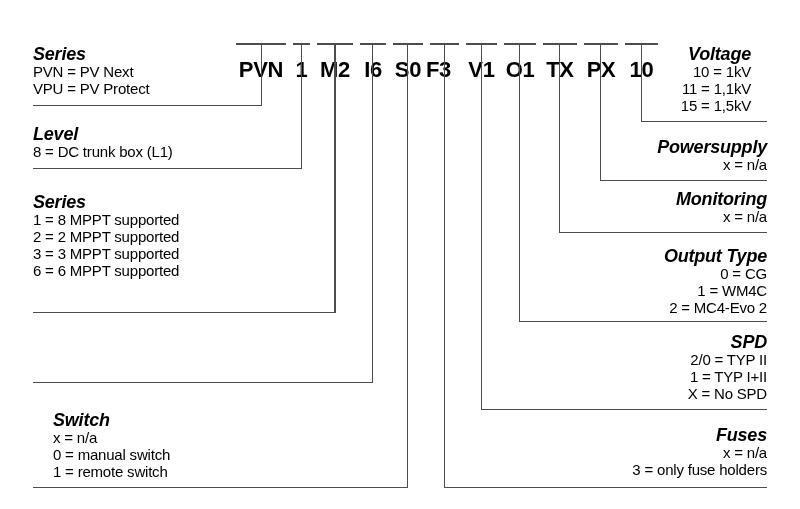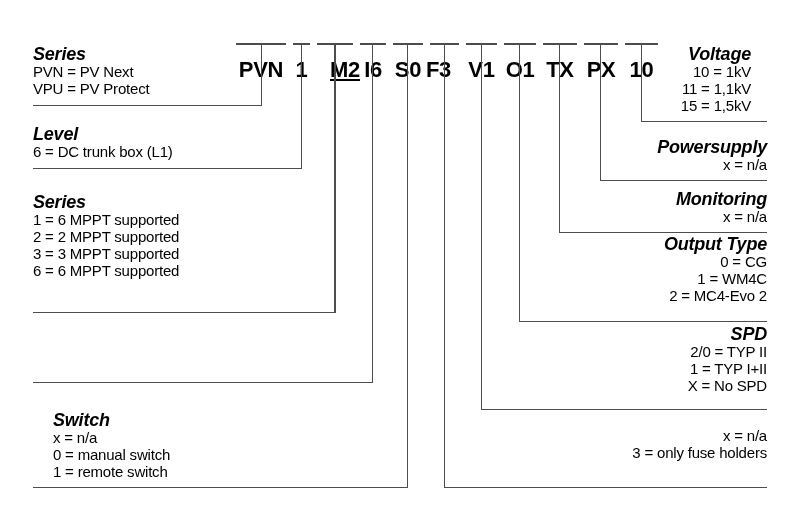--- a/index.html
+++ b/index.html
@@ -70,21 +70,21 @@
   .blk.right { text-align: right; }
 </style>
 </head>
 <body>
 
 <div id="root">
 
   <div id="code-row">
       <div class="code-seg" style="left: 236px; width: 50px;">PVN</div>
       <div class="code-seg" style="left: 293px; width: 17px;">1</div>
-      <div class="code-seg" style="left: 327px; width: 36px; text-decoration: underline;">M2</div>
+      <div class="code-seg" style="left: 317px; width: 36px;">M2</div>
       <div class="code-seg" style="left: 360px; width: 26px;">I6</div>
       <div class="code-seg" style="left: 393px; width: 30px;">S0</div>
       <div class="code-seg" style="left: 424px; width: 29px; text-align: center;">F3</div>
       <div class="code-seg" style="left: 466px; width: 31px;">V1</div>
       <div class="code-seg" style="left: 504px; width: 32px;">O1</div>
       <div class="code-seg" style="left: 543px; width: 34px;">TX</div>
       <div class="code-seg" style="left: 584px; width: 34px;">PX</div>
       <div class="code-seg" style="left: 625px; width: 33px;">10</div>
     </div>
 
@@ -128,26 +128,26 @@
   </svg>
 
   <div class="blk left" style="left:33px; top:46px;">
     <div class="title">Series</div>
     <div class="line">PVN = PV Next</div>
     <div class="line">VPU = PV Protect</div>
   </div>
 
   <div class="blk left" style="left:33px; top:126px;">
     <div class="title">Level</div>
-    <div class="line">6 = DC trunk box (L1)</div>
+    <div class="line">8 = DC trunk box (L1)</div>
   </div>
 
   <div class="blk left" style="left:33px; top:194px;">
     <div class="title">Series</div>
-    <div class="line">1 = 6 MPPT supported</div>
+    <div class="line">1 = 8 MPPT supported</div>
     <div class="line">2 = 2 MPPT supported</div>
     <div class="line">3 = 3 MPPT supported</div>
     <div class="line">6 = 6 MPPT supported</div>
   </div>
 
 
   <div class="blk left" style="left:33px; top:412px;margin-left:20px;">
     <div class="title">Switch</div>
     <div class="line">x = n/a</div>
     <div class="line">0 = manual switch</div>
@@ -164,32 +164,33 @@
   <div class="blk right" style="right:33px; top:139px;">
     <div class="title">Powersupply</div>
     <div class="line">x = n/a</div>
   </div>
 
   <div class="blk right" style="right:33px; top:191px;">
     <div class="title">Monitoring</div>
     <div class="line">x = n/a</div>
   </div>
 
-  <div class="blk right" style="right:33px; top:236px;">
+  <div class="blk right" style="right:33px; top:248px;">
     <div class="title">Output Type</div>
     <div class="line">0 = CG</div>
     <div class="line">1 = WM4C</div>
     <div class="line">2 = MC4-Evo 2</div>
   </div>
 
-  <div class="blk right" style="right:33px; top:326px;">
+  <div class="blk right" style="right:33px; top:334px;">
     <div class="title">SPD</div>
     <div class="line">2/0 = TYP II</div>
     <div class="line">1 = TYP I+II</div>
     <div class="line">X = No SPD</div>
   </div>
 
   <div class="blk right" style="right:33px; top:427px;">
+    <div class="title">Fuses</div>
     <div class="line">x = n/a</div>
     <div class="line">3 = only fuse holders</div>
   </div>
 
 </div>
 
 </body></html>

